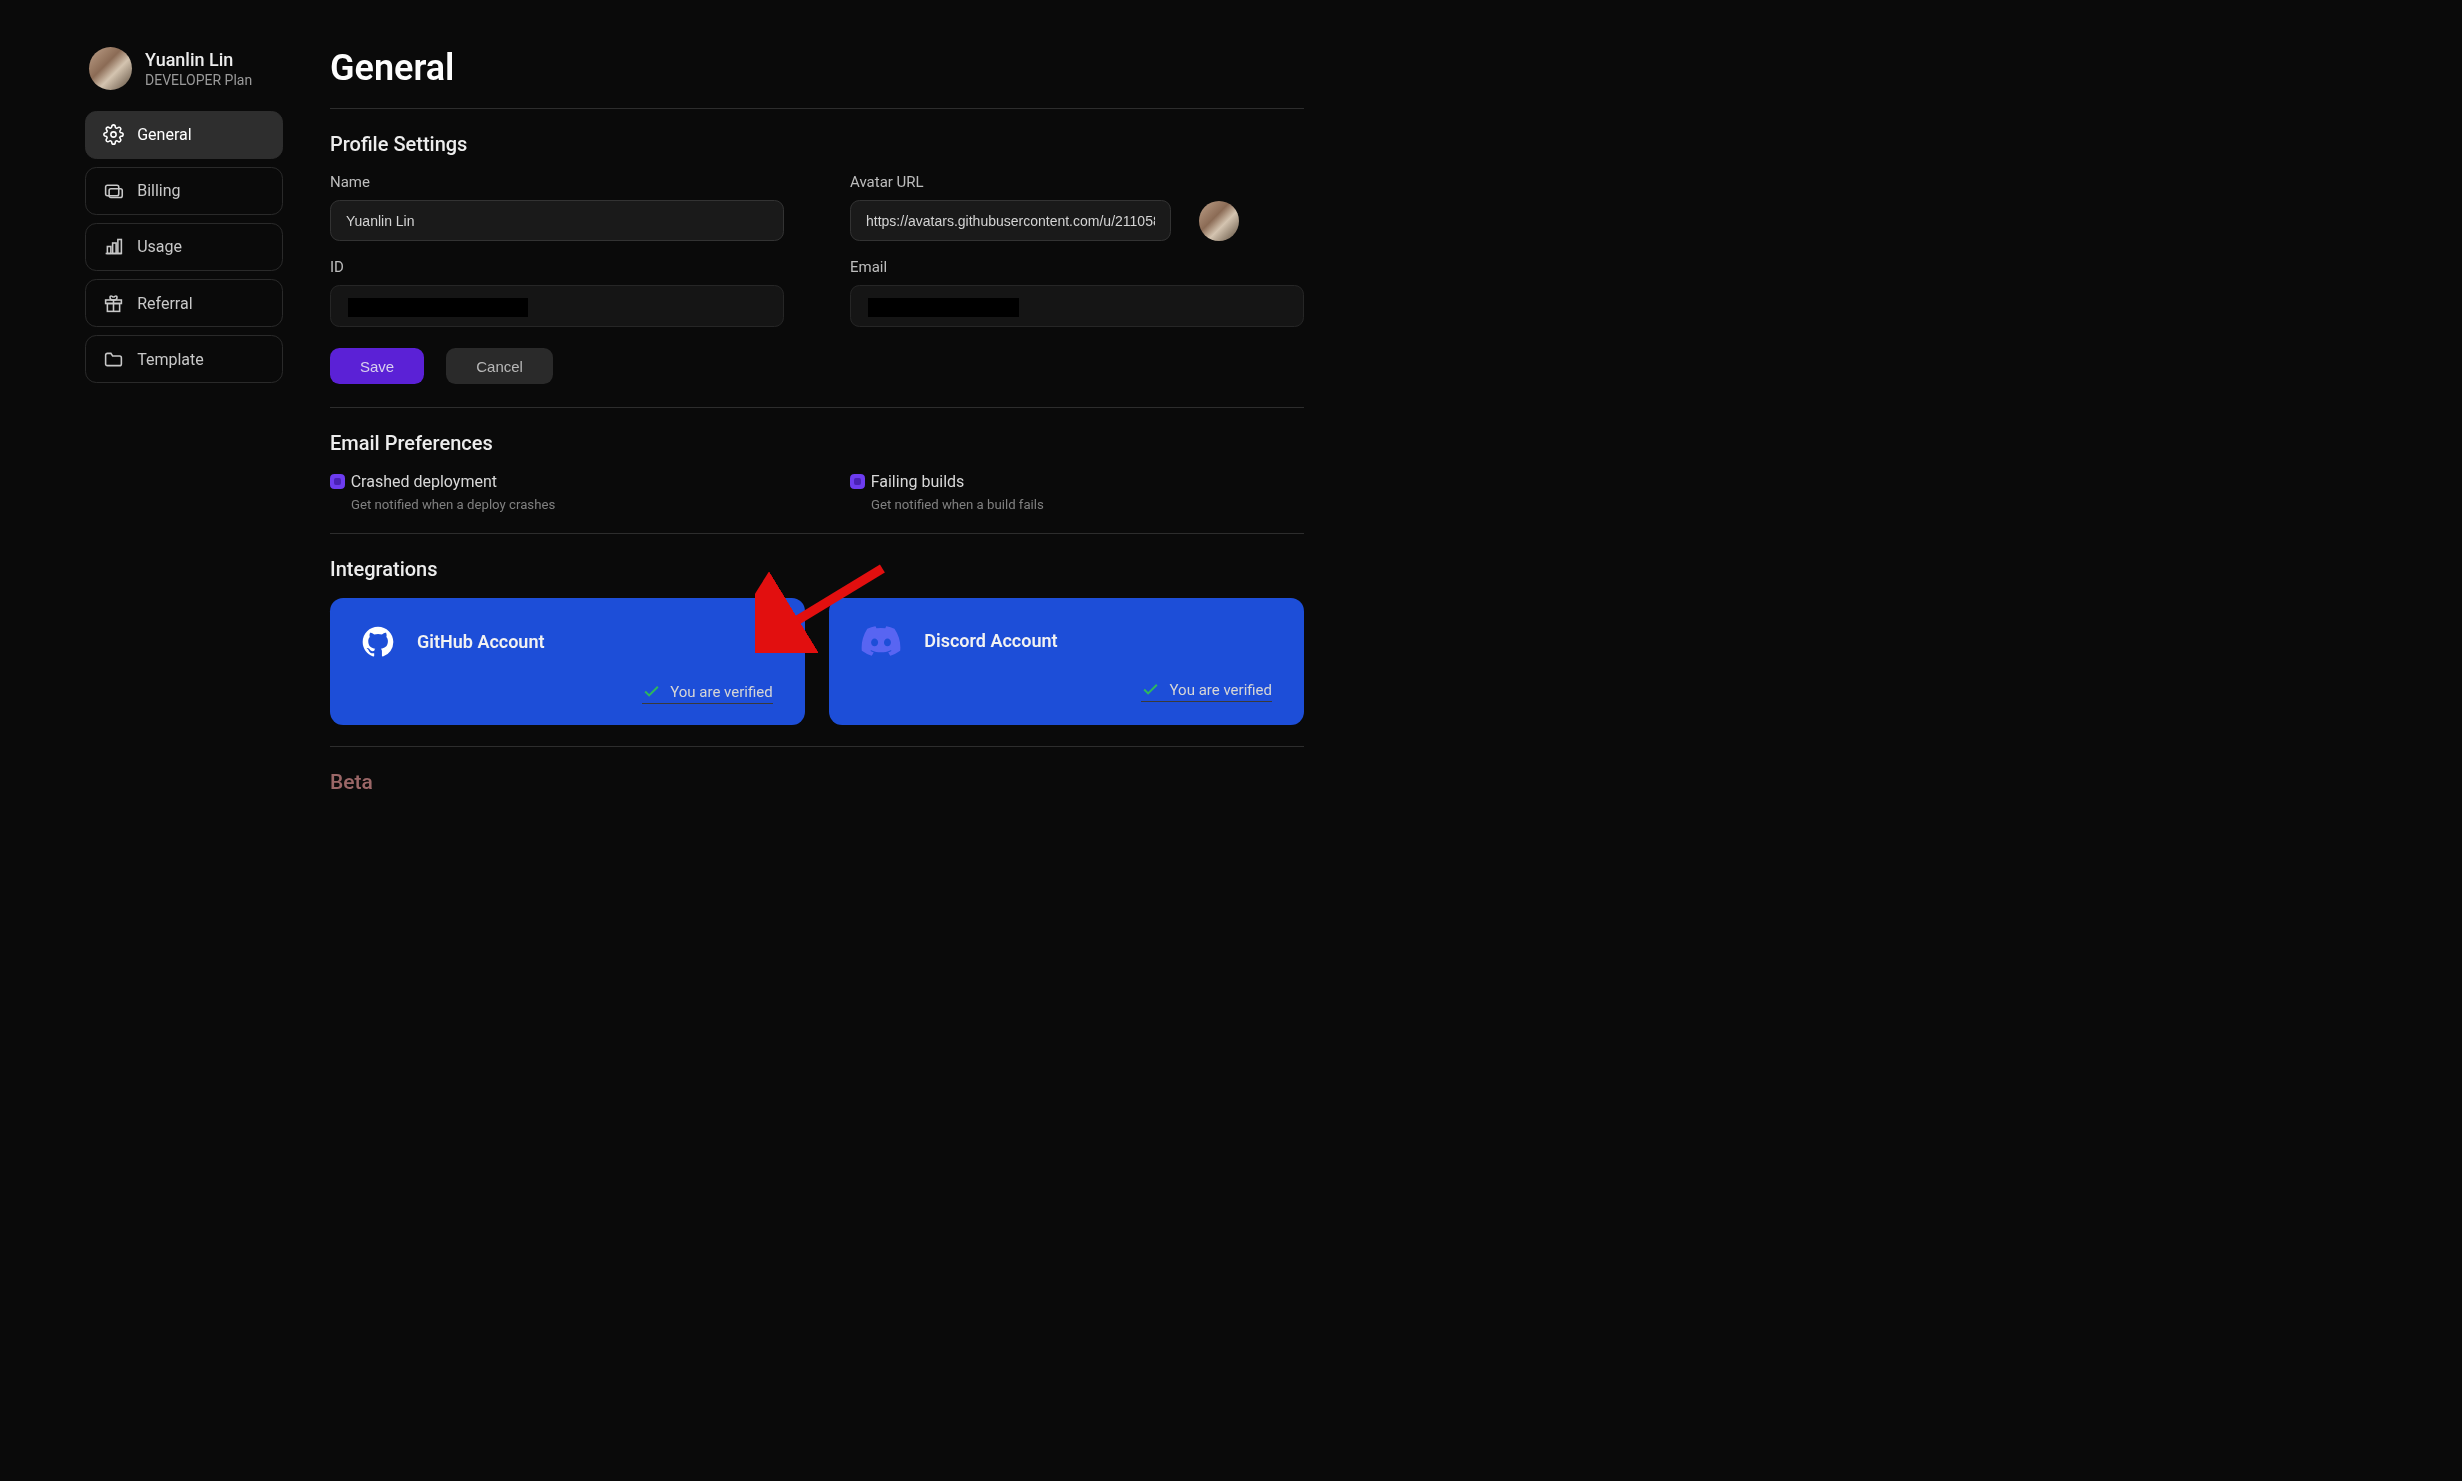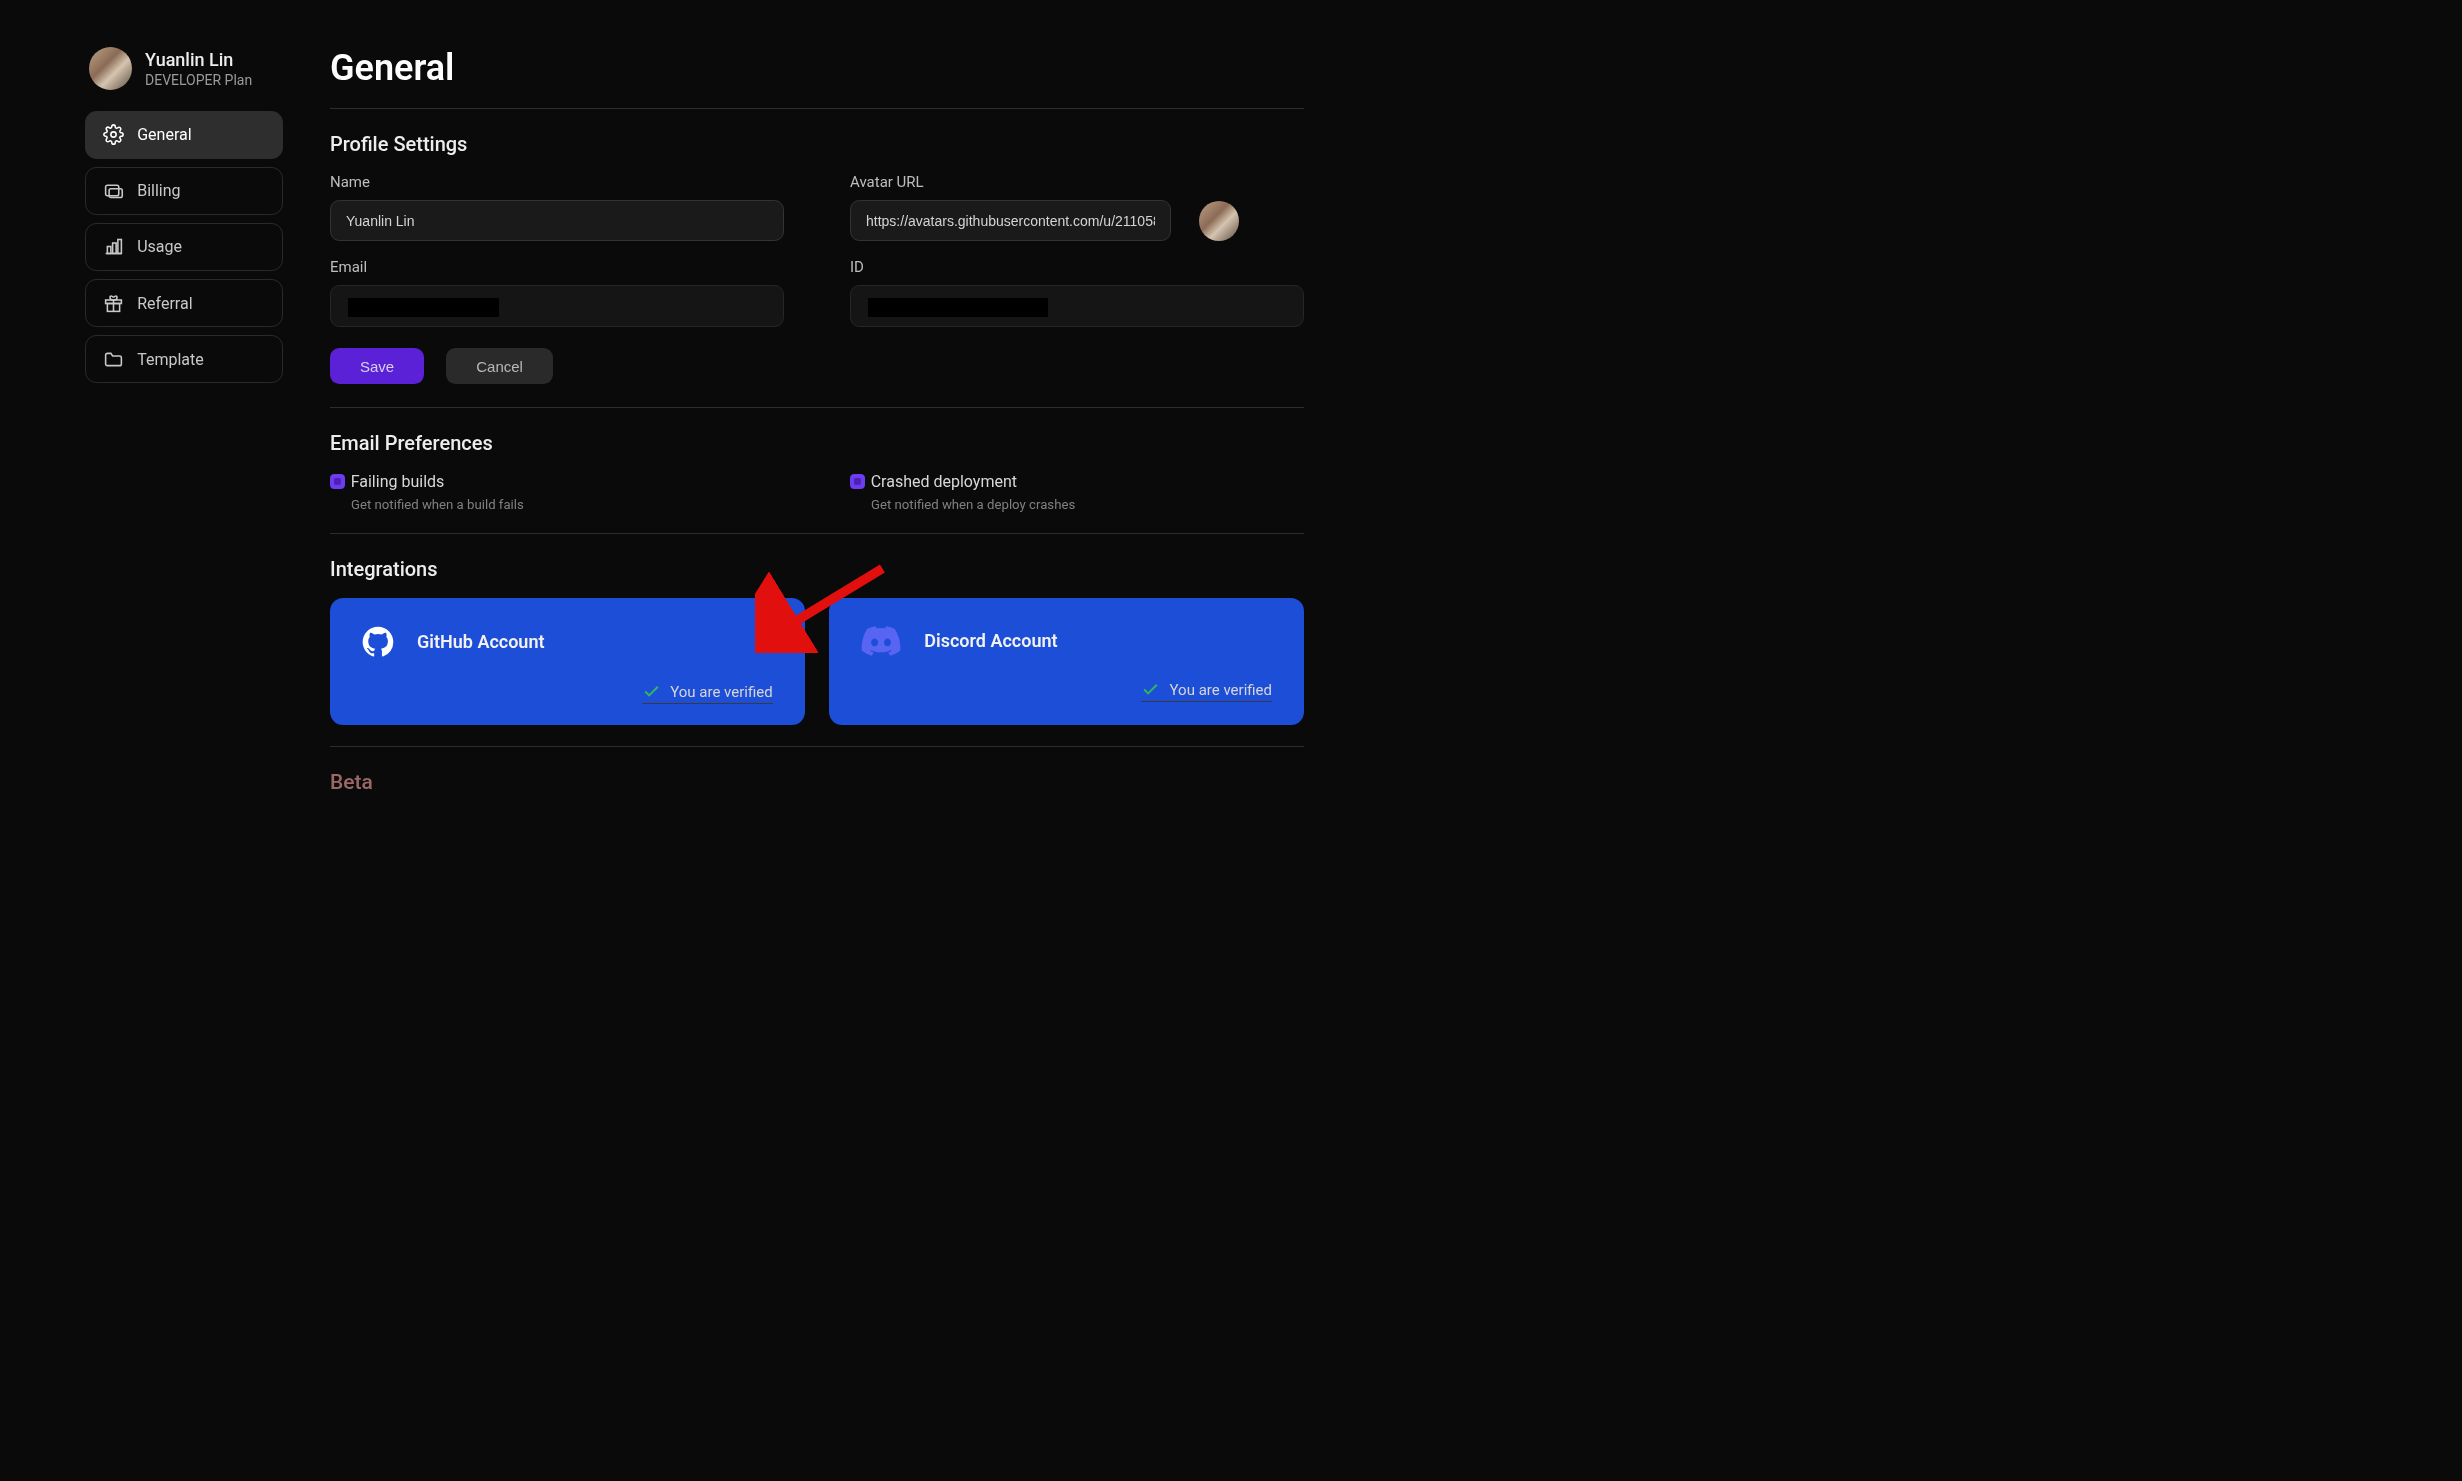--- a/index.html
+++ b/index.html
@@ -144,49 +144,49 @@
       <div class="field-wrap">
         <label class="field-label">Avatar URL</label>
         <div class="avatar-row">
           <input class="input" value="https://avatars.githubusercontent.com/u/21105863" style="">
           <div class="avatar small"></div>
         </div>
       </div>
     </div>
     <div class="row2">
       <div class="field-wrap">
+        <label class="field-label">ID</label>
+        <div class="input redacted wide"></div>
+      </div>
+      <div class="field-wrap">
         <label class="field-label">Email</label>
         <div class="input redacted"></div>
-      </div>
-      <div class="field-wrap">
-        <label class="field-label">ID</label>
-        <div class="input redacted wide"></div>
       </div>
     </div>
     <div class="btn-row">
       <button class="btn primary">Save</button>
       <button class="btn secondary">Cancel</button>
     </div>
     <hr class="divider">
 
     <h2>Email Preferences</h2>
     <div class="prefs-row">
       <div class="pref">
         <div class="pref-head">
           <div class="chkbox"></div>
-          <span class="pref-title">Failing builds</span>
-        </div>
-        <span class="pref-sub">Get notified when a build fails</span>
+          <span class="pref-title">Crashed deployment</span>
+        </div>
+        <span class="pref-sub">Get notified when a deploy crashes</span>
       </div>
       <div class="pref">
         <div class="pref-head">
           <div class="chkbox"></div>
-          <span class="pref-title">Crashed deployment</span>
-        </div>
-        <span class="pref-sub">Get notified when a deploy crashes</span>
+          <span class="pref-title">Failing builds</span>
+        </div>
+        <span class="pref-sub">Get notified when a build fails</span>
       </div>
     </div>
     <hr class="divider">
 
     <h2>Integrations</h2>
     <div class="int-row">
       <div class="int-card">
         <div class="int-head">
           <svg class="gh-icon" viewBox="0 0 24 24" fill="#fff">
               <path d="M12 .5C5.65.5.5 5.65.5 12c0 5.08 3.29 9.39 7.86 10.91.58.1.79-.25.79-.56v-2c-3.2.7-3.88-1.54-3.88-1.54-.52-1.33-1.28-1.69-1.28-1.69-1.05-.72.08-.7.08-.7 1.16.08 1.77 1.19 1.77 1.19 1.03 1.77 2.7 1.26 3.36.96.1-.75.4-1.26.73-1.55-2.56-.29-5.25-1.28-5.25-5.7 0-1.26.45-2.29 1.19-3.1-.12-.29-.52-1.46.11-3.05 0 0 .97-.31 3.18 1.18a11 11 0 0 1 5.8 0c2.2-1.49 3.17-1.18 3.17-1.18.63 1.59.23 2.76.12 3.05.74.81 1.19 1.84 1.19 3.1 0 4.43-2.7 5.4-5.27 5.69.41.36.78 1.06.78 2.14v3.17c0 .31.21.67.8.56A11.5 11.5 0 0 0 23.5 12C23.5 5.65 18.35.5 12 .5z"></path>

